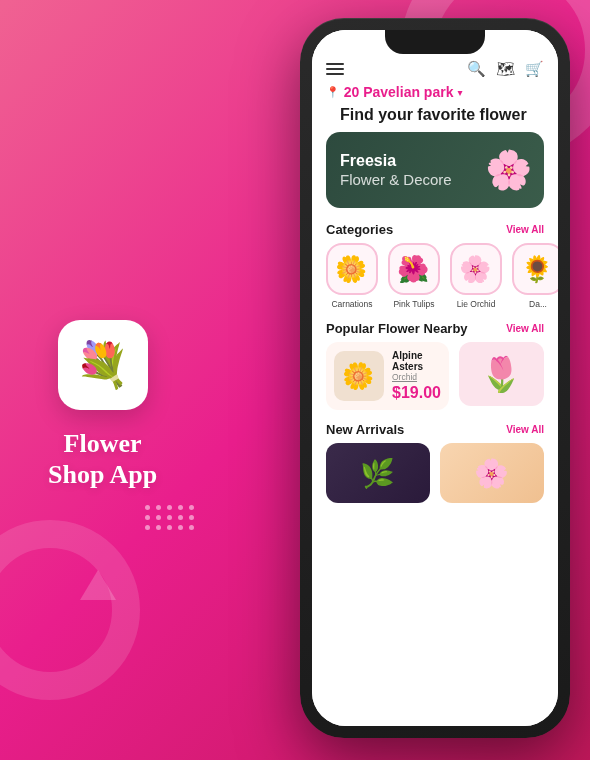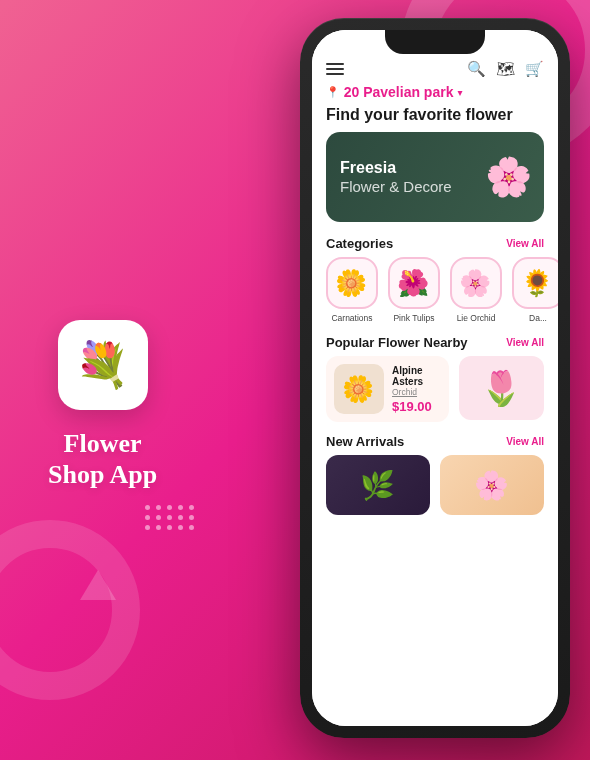--- a/index.html
+++ b/index.html
@@ -184,32 +184,32 @@
       font-size: 14px;
       font-weight: 600;
     }
     .location-chevron {
       color: #e91e8c;
       font-size: 10px;
     }
 
     
     .page-title {
-      padding: 2px 14px 8px;
+      padding: 2px 28px 8px;
       font-size: 16px;
       font-weight: 800;
       color: #1a1a1a;
     }
 
     
     .banner {
       margin: 0 14px 10px;
       border-radius: 14px;
       background: linear-gradient(120deg, #2d4a3e 0%, #3a5c4a 100%);
-      height: 90px;
+      height: 76px;
       position: relative;
       overflow: hidden;
       display: flex;
       align-items: center;
     }
     .banner-text-area {
       padding: 10px 14px;
       flex: 1;
     }
     .banner-title {
@@ -346,21 +346,21 @@
       font-size: 10px;
       font-weight: 700;
       color: #1a1a1a;
     }
     .flower-card-type {
       font-size: 8.5px;
       color: #888;
       text-decoration: underline;
     }
     .flower-card-price {
-      font-size: 13px;
+      font-size: 16px;
       font-weight: 700;
       color: #e91e8c;
       margin-top: 2px;
     }
     .flower-card-right {
       background: #fce4ec;
       border-radius: 12px;
       flex: 0.8;
       height: 64px;
       display: flex;

